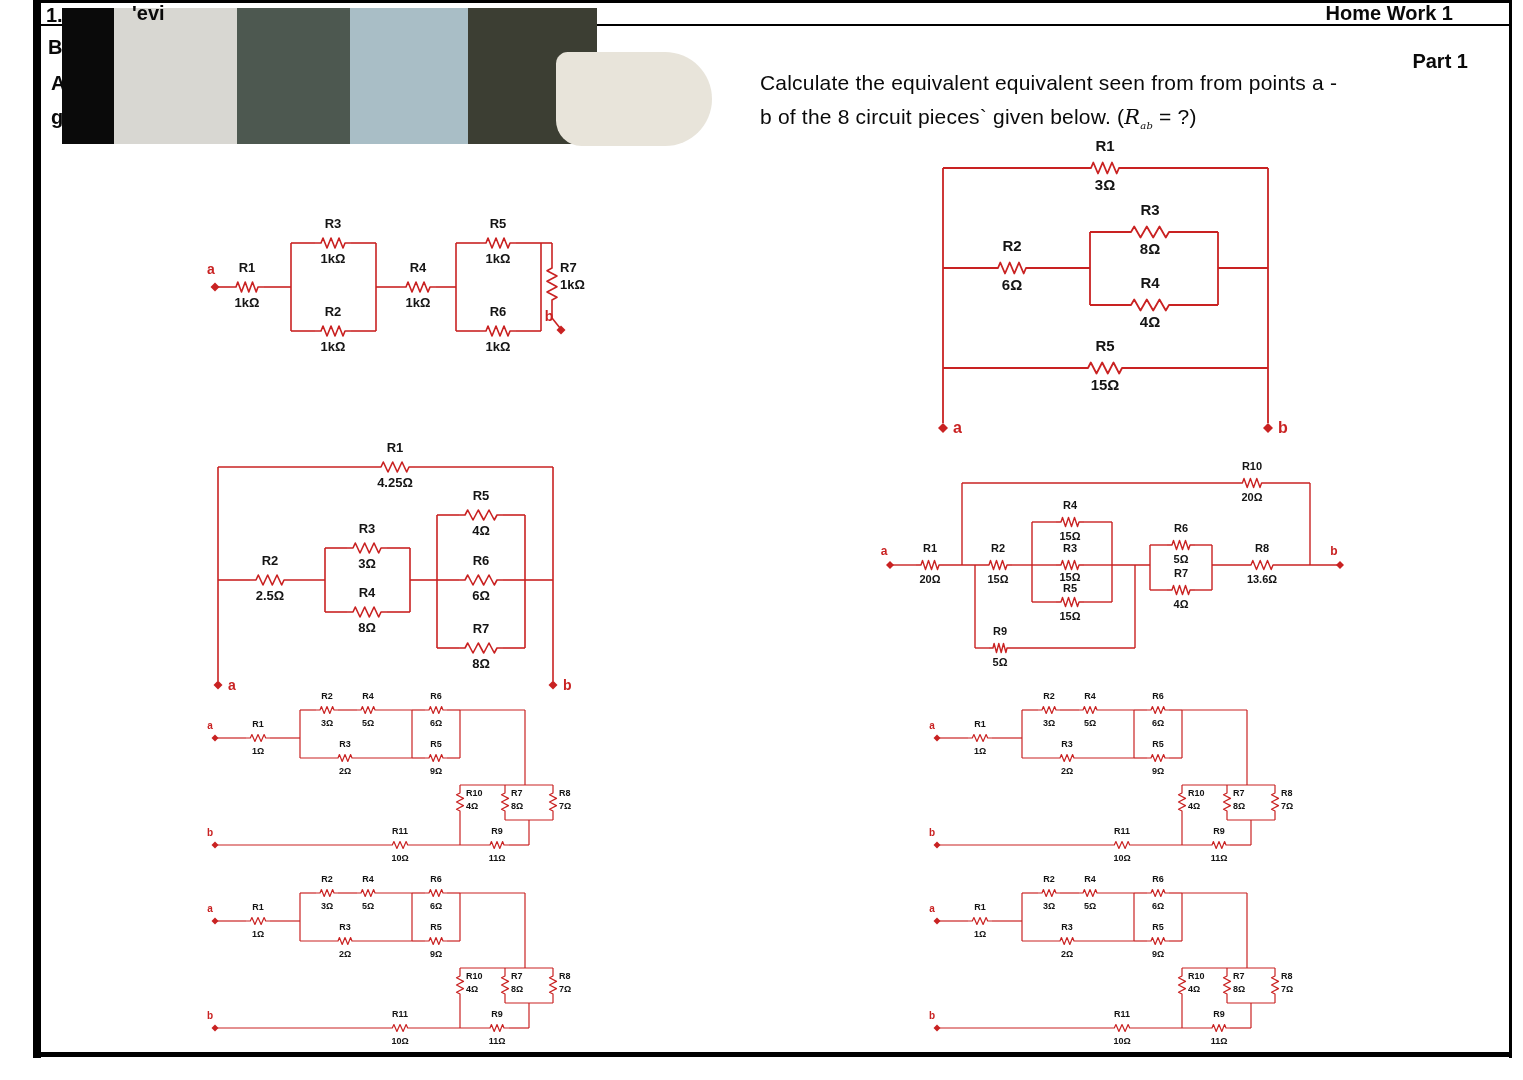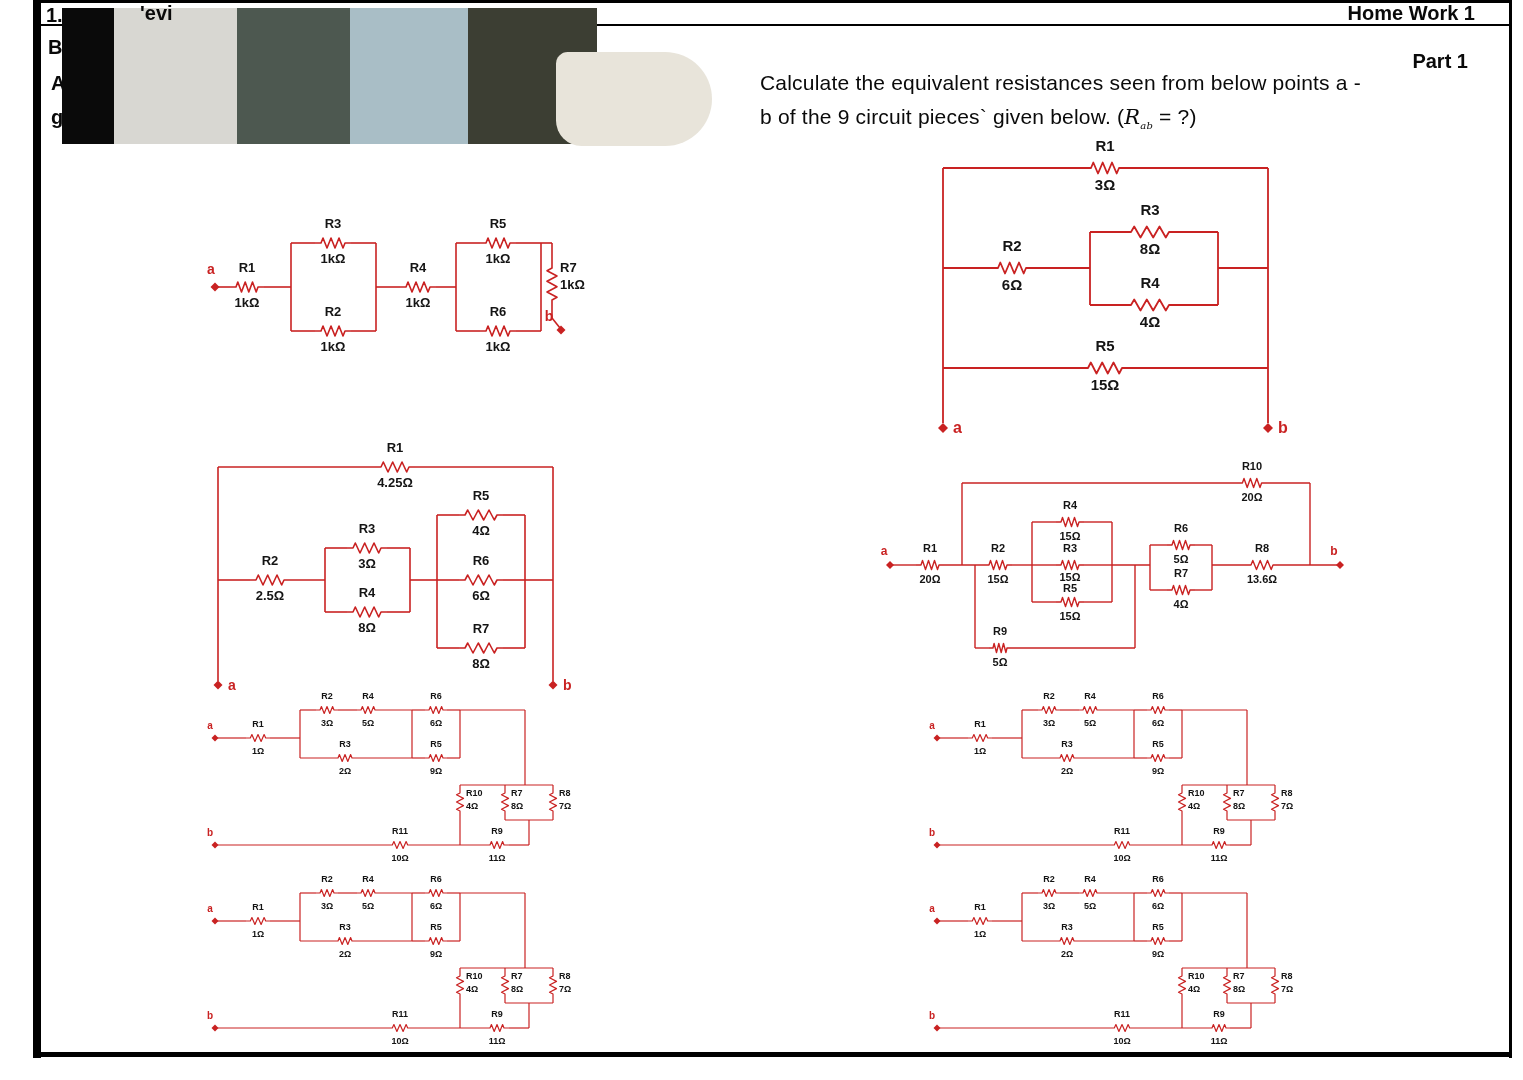--- a/index.html
+++ b/index.html
@@ -24,40 +24,40 @@
 <div class="page">
 
   <div class="abs border" style="left:33px;top:0;width:8px;height:1058px"></div>
   <div class="abs border" style="left:33px;top:0;width:1479px;height:3px"></div>
   <div class="abs border" style="left:1509px;top:0;width:3px;height:1058px"></div>
   <div class="abs border" style="left:33px;top:1052px;width:1479px;height:5px"></div>
 
   <div class="abs rule" style="left:41px;top:24px;width:1468px;height:2px"></div>
 
   <span class="abs hdr" style="left:46px;top:4px">1.</span>
-  <span class="abs hdr" style="left:140px;top:2px">'evi</span>
-  <span class="abs hdr" style="right:48px;top:2px">Home Work 1</span>
+  <span class="abs hdr" style="left:132px;top:2px">'evi</span>
+  <span class="abs hdr" style="right:70px;top:2px">Home Work 1</span>
   <span class="abs hdr" style="right:55px;top:50px">Part 1</span>
 
   <span class="abs marginletter" style="left:48px;top:36px">B</span>
   <span class="abs marginletter" style="left:51px;top:72px">A</span>
   <span class="abs marginletter" style="left:51px;top:106px">g</span>
 
   <div id="redaction" class="abs">
       <div style="position: absolute; left: 62px; top: 8px; width: 52px; height: 136px; background: rgb(10, 10, 10);"></div>
       <div style="position: absolute; left: 114px; top: 8px; width: 123px; height: 136px; background: rgb(216, 215, 210);"></div>
       <div style="position: absolute; left: 237px; top: 8px; width: 113px; height: 136px; background: rgb(77, 88, 80);"></div>
       <div style="position: absolute; left: 350px; top: 8px; width: 118px; height: 136px; background: rgb(169, 190, 198);"></div>
       <div style="position: absolute; left: 468px; top: 8px; width: 129px; height: 136px; background: rgb(60, 62, 51);"></div>
       <div style="position: absolute; left: 556px; top: 52px; width: 156px; height: 94px; background: rgb(232, 228, 218); border-radius: 12px 48px 48px 26px;"></div>
     </div>
 
   <div class="abs problem" style="left:760px;top:66px">
-    <div>Calculate the equivalent resistances seen from below points a -</div>
-    <div><span>b of the 9 circuit pieces` given below. (</span><span class="rab"><i>R</i><sub>ab</sub></span><span> = ?)</span></div>
+    <div>Calculate the equivalent equivalent seen from from points a -</div>
+    <div><span>b of the 8 circuit pieces` given below. (</span><span class="rab"><i>R</i><sub>ab</sub></span><span> = ?)</span></div>
   </div>
 
   <svg id="circuit-svg" class="abs" width="1523" height="1080" viewBox="0 0 1523 1080">
       <g stroke="#c92222" fill="none">
         <line x1="215" y1="287" x2="230" y2="287" stroke-width="1.6"></line>
         <line x1="264" y1="287" x2="291" y2="287" stroke-width="1.6"></line>
         <line x1="291" y1="243" x2="291" y2="331" stroke-width="1.6"></line>
         <line x1="291" y1="243" x2="315" y2="243" stroke-width="1.6"></line>
         <line x1="351" y1="243" x2="376" y2="243" stroke-width="1.6"></line>
         <line x1="291" y1="331" x2="315" y2="331" stroke-width="1.6"></line>

